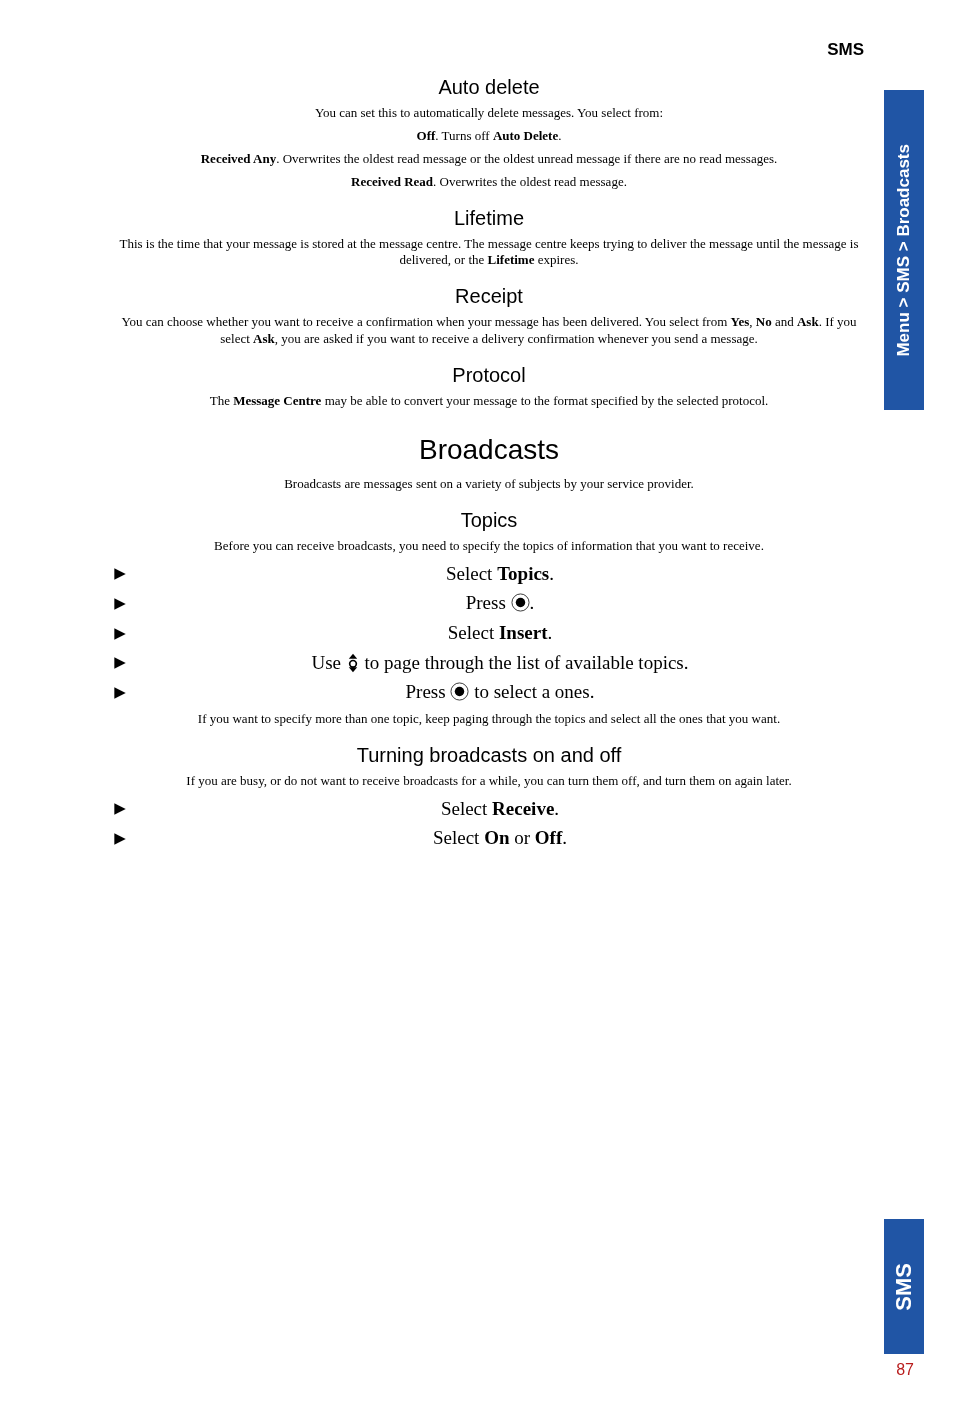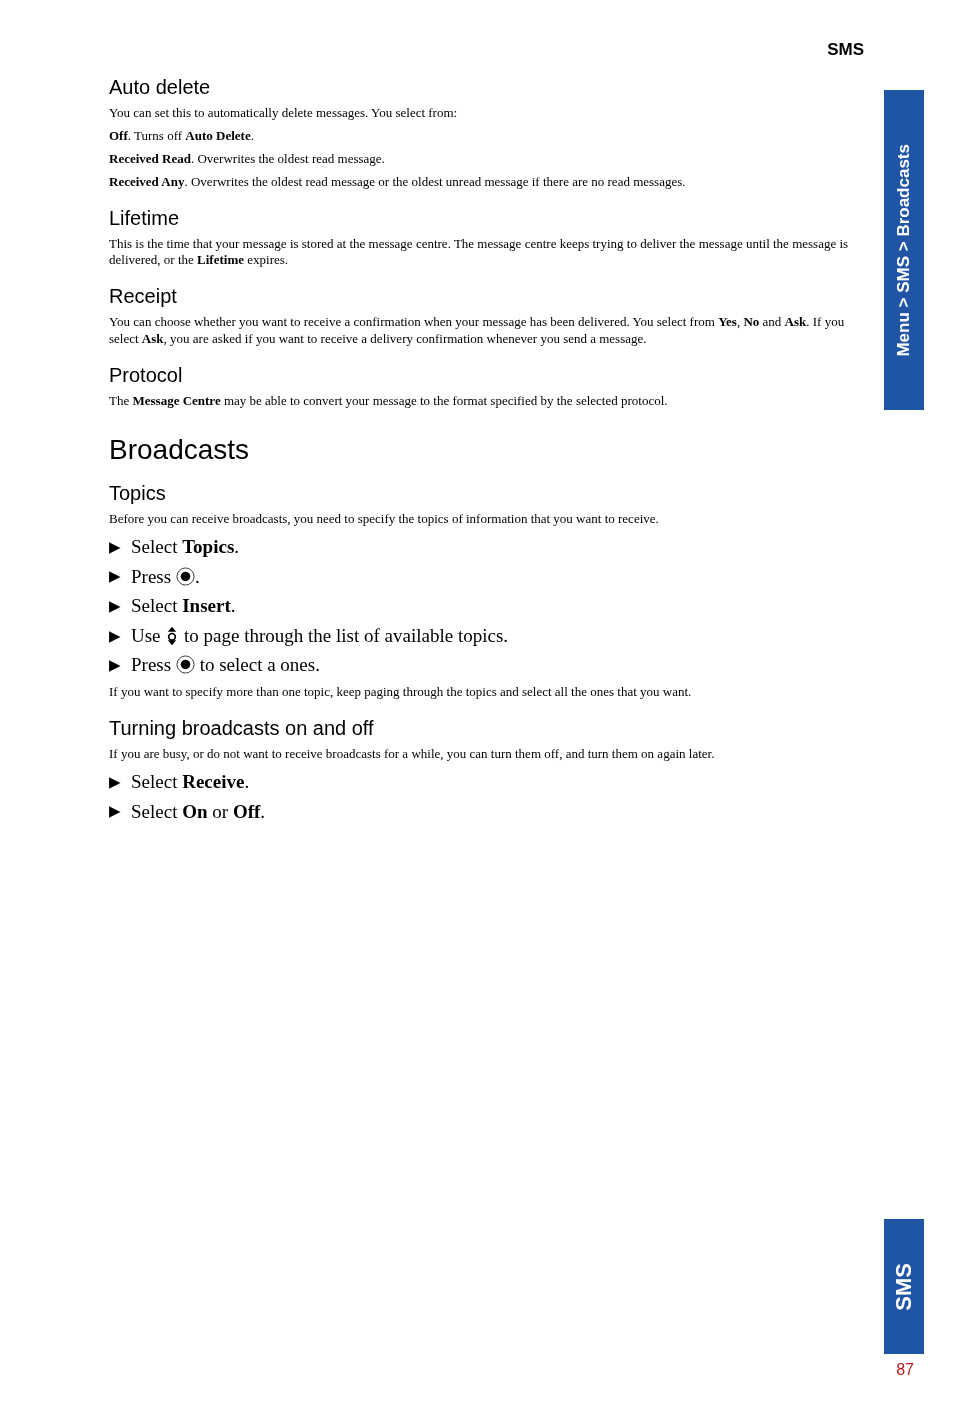--- a/index.html
+++ b/index.html
@@ -20,20 +20,21 @@
     position: absolute;
     top: 40px;
     right: 90px;
     font-family: Arial, Helvetica, sans-serif;
     font-weight: bold;
     font-size: 17px;
     color: #000;
   }
   .content {
     width: 760px;
+    text-align: center;
   }
   .h2 {
     font-family: Arial, Helvetica, sans-serif;
     font-size: 20px;
     font-weight: normal;
     margin-top: 16px;
     margin-bottom: 6px;
   }
   .h1 {
     font-family: Arial, Helvetica, sans-serif;
@@ -138,42 +139,43 @@
   </div>
 
   <div class="content">
 
     <div class="h2">Auto delete</div>
     <p>You can set this to automatically delete messages. You select from:</p>
     <p>
       <b>Off</b><span>. Turns off </span><b>Auto Delete</b><span>.</span>
     </p>
     <p>
+      <b>Received Any</b><span>. Overwrites the oldest read message or the oldest unread message if there are no read messages.</span>
+    </p>
+    <p>
       <b>Received Read</b><span>. Overwrites the oldest read message.</span>
     </p>
-    <p>
-      <b>Received Any</b><span>. Overwrites the oldest read message or the oldest unread message if there are no read messages.</span>
-    </p>
 
     <div class="h2">Lifetime</div>
     <p>
       <span>This is the time that your message is stored at the message centre. The message centre keeps trying to deliver the message until the message is delivered, or the </span><b>Lifetime</b><span> expires.</span>
     </p>
 
     <div class="h2">Receipt</div>
     <p>
       <span>You can choose whether you want to receive a confirmation when your message has been delivered. You select from </span><b>Yes</b><span>, </span><b>No</b><span> and </span><b>Ask</b><span>. If you select </span><b>Ask</b><span>, you are asked if you want to receive a delivery confirmation whenever you send a message.</span>
     </p>
 
     <div class="h2">Protocol</div>
     <p>
       <span>The </span><b>Message Centre</b><span> may be able to convert your message to the format specified by the selected protocol.</span>
     </p>
 
     <div class="h1">Broadcasts</div>
+    <p>Broadcasts are messages sent on a variety of subjects by your service provider.</p>
 
     <div class="h2">Topics</div>
     <p>Before you can receive broadcasts, you need to specify the topics of information that you want to receive.</p>
 
     <div class="step">
       <span class="bullet">▶</span>
       <span class="text"><span>Select </span><b>Topics</b><span>.</span></span>
     </div>
     <div class="step">
       <span class="bullet">▶</span>

